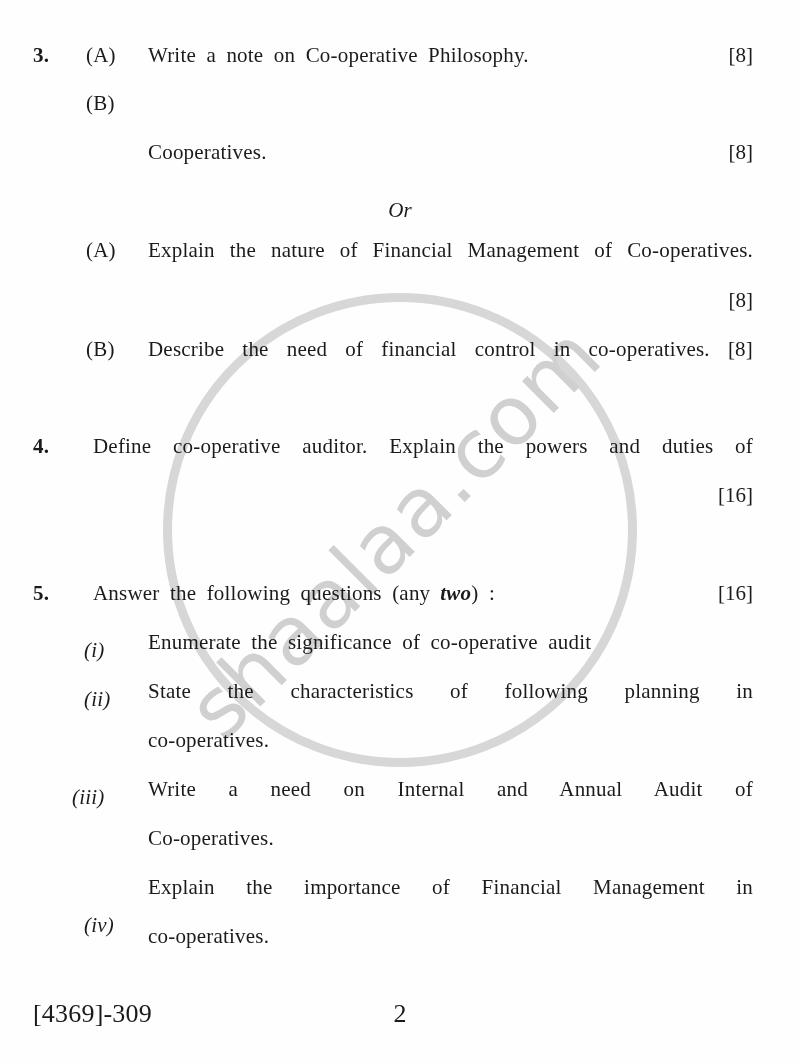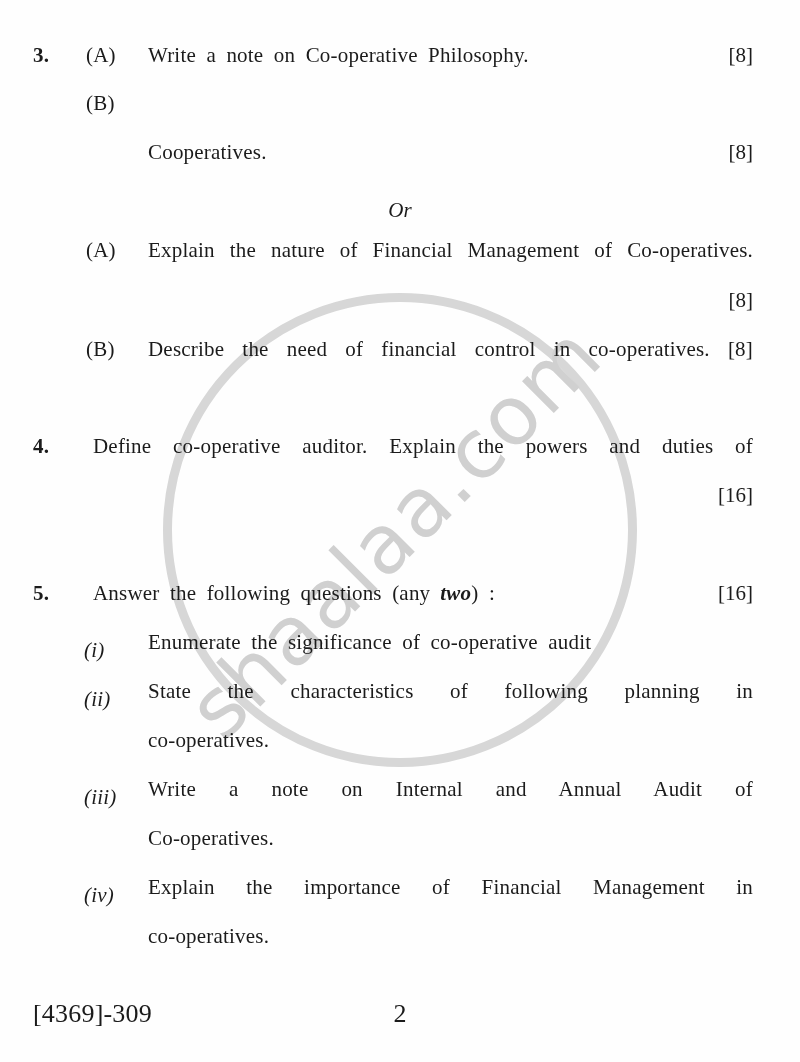--- a/index.html
+++ b/index.html
@@ -67,24 +67,24 @@
   <div class="ab" style="left:93px;top:580px"><span>Answer the following questions (any</span><span class="emph">two</span><span>) :</span></div>
   <span class="marks" style="top:580px">[16]</span>
 
   <span class="ab i" style="left:84px;top:629px">(i)</span>
   <span class="ab" style="left:148px;top:629px">Enumerate the significance of co-operative audit</span>
 
   <span class="ab i" style="left:84px;top:678px">(ii)</span>
   <div class="ab just" style="left:148px;top:678px;width:605px">State the characteristics of following planning in</div>
   <span class="ab" style="left:148px;top:727px">co-operatives.</span>
 
-  <span class="ab i" style="left:84px;top:776px">(iii)</span>
-  <div class="ab just" style="left:148px;top:776px;width:605px">Write a note on Internal and Annual Audit of</div>
+  <span class="ab i" style="left:72px;top:776px">(iii)</span>
+  <div class="ab just" style="left:148px;top:776px;width:605px">Write a need on Internal and Annual Audit of</div>
   <span class="ab" style="left:148px;top:825px">Co-operatives.</span>
 
-  <span class="ab i" style="left:84px;top:874px">(iv)</span>
+  <span class="ab i" style="left:84px;top:904px">(iv)</span>
   <div class="ab just" style="left:148px;top:874px;width:605px">Explain the importance of Financial Management in</div>
   <span class="ab" style="left:148px;top:923px">co-operatives.</span>
 
   <span class="ab footer-serif" style="left:33px;top:1000px">[4369]-309</span>
   <div class="ab footer-serif center" style="top:1000px">2</div>
 
 </div>
 
 </body></html>

